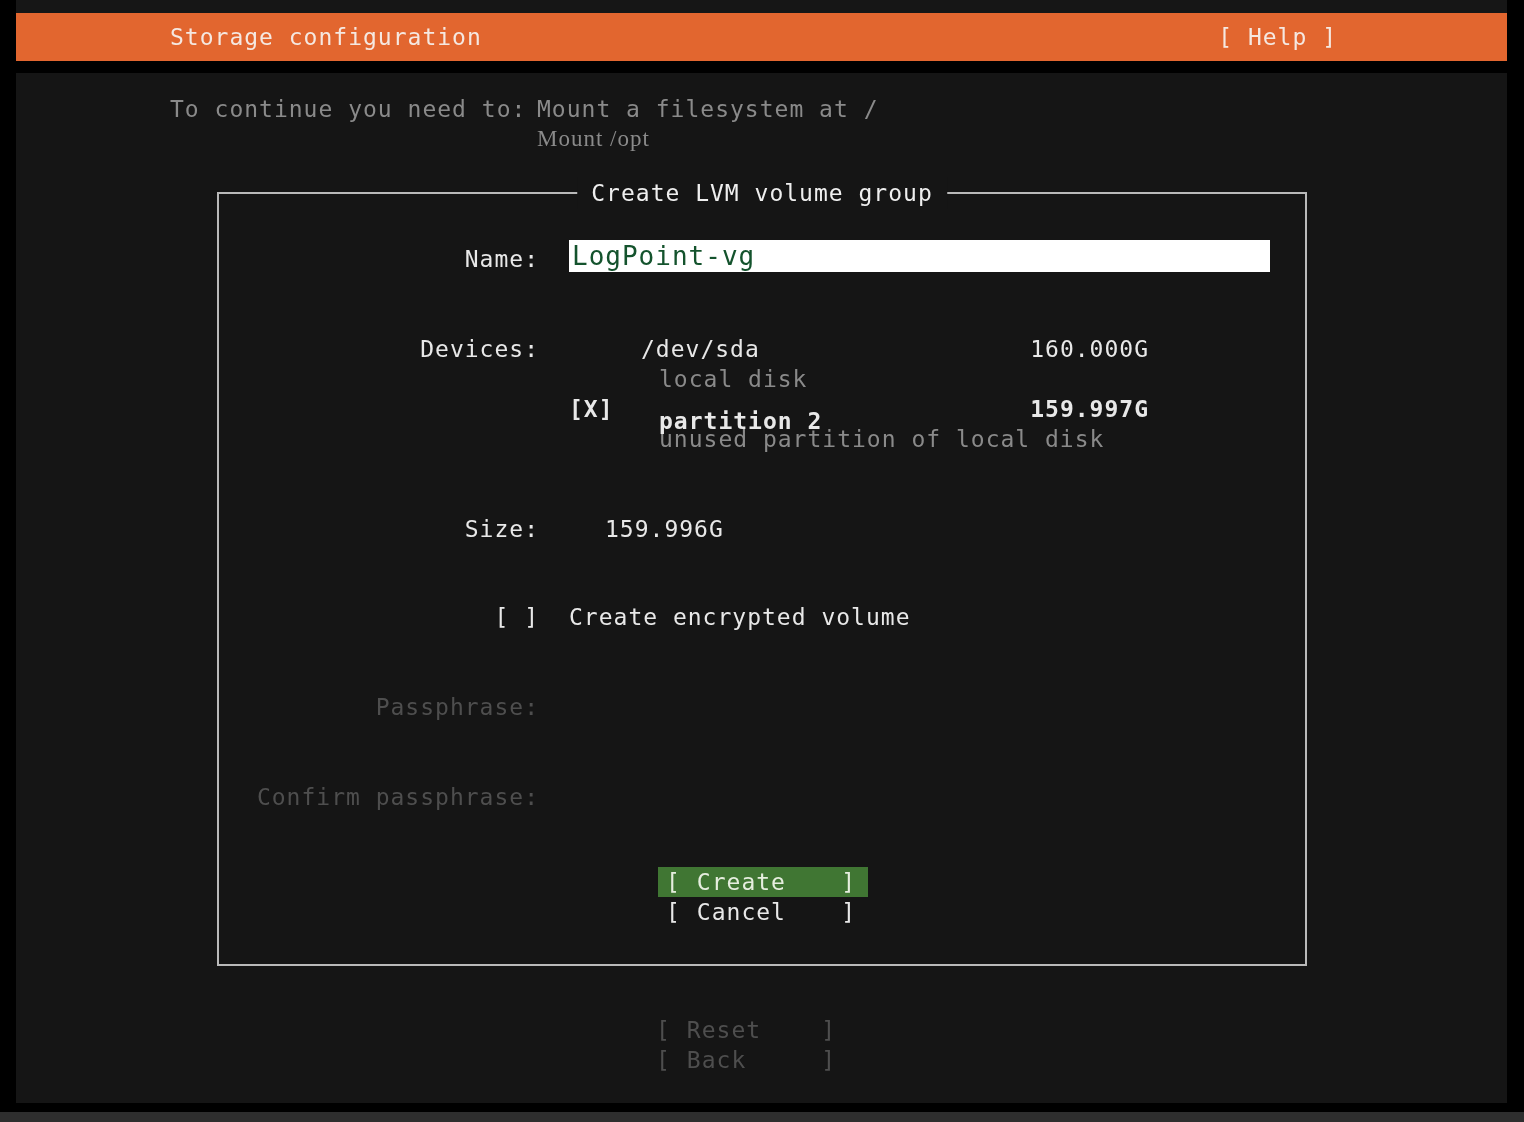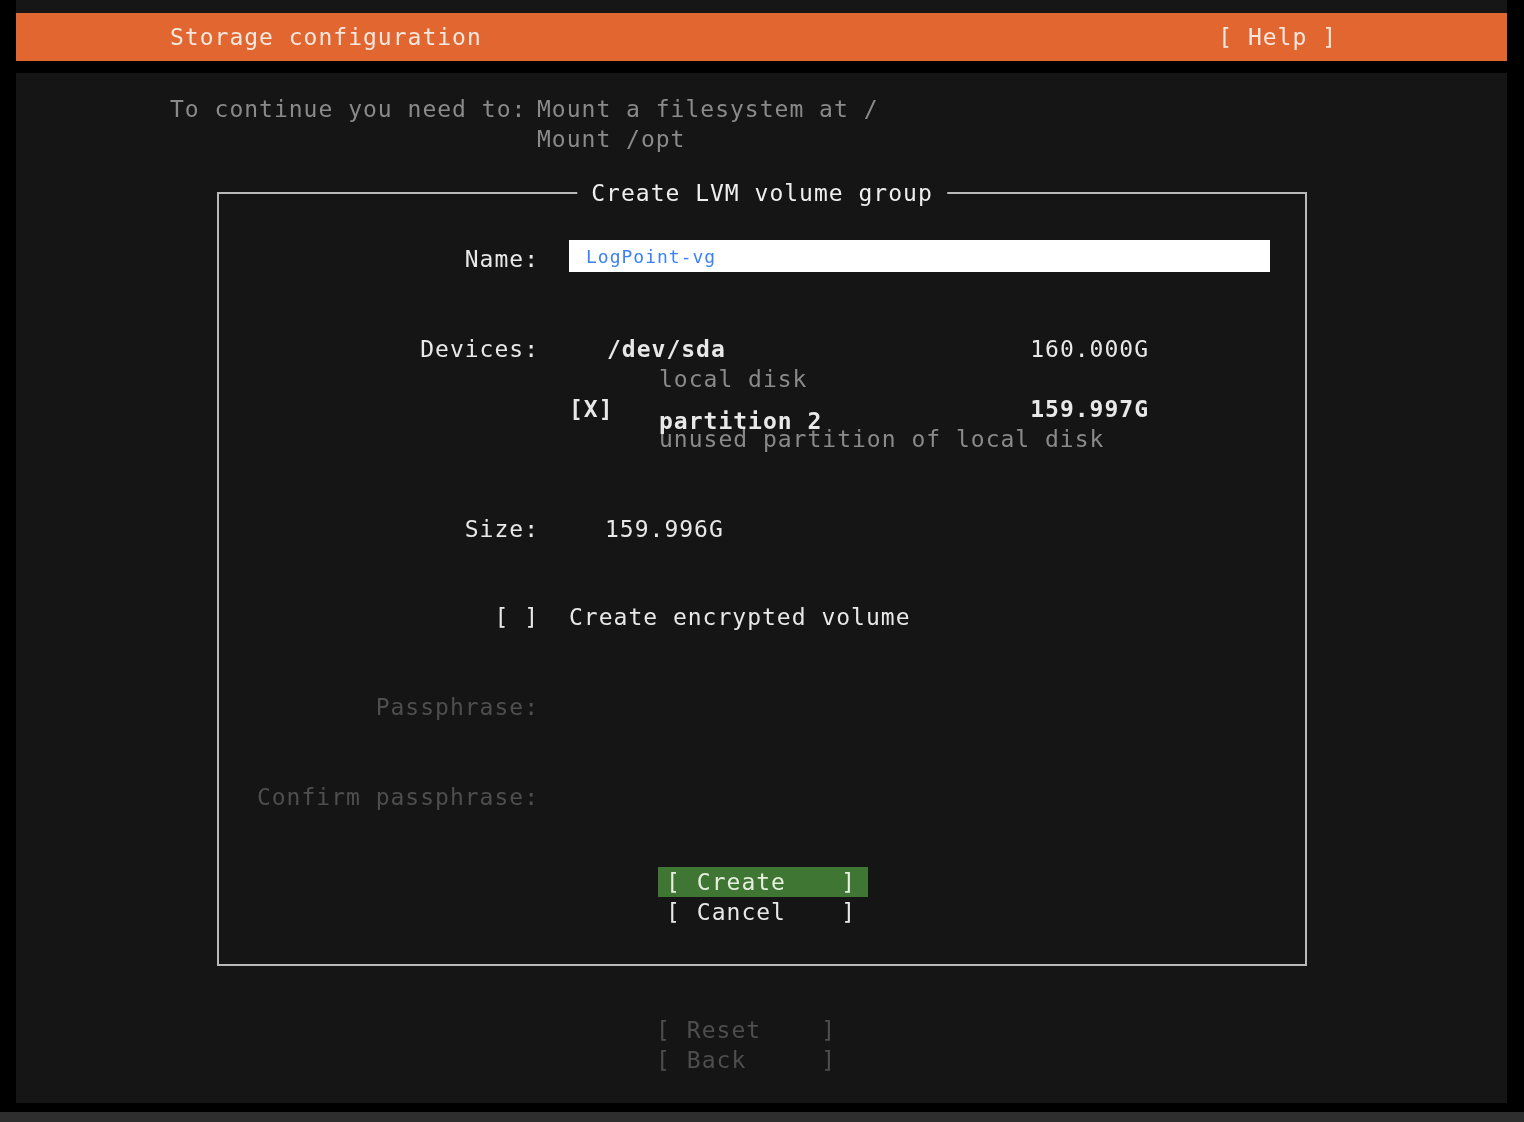--- a/index.html
+++ b/index.html
@@ -25,23 +25,23 @@
   }
   .dialog-title{
     position:absolute;left:50%;top:-17px;transform:translateX(-50%);
     background:#151515;padding:0 14px;height:32px;line-height:32px;
     color:#efefef;white-space:pre;
   }
   .name-input{
     position:absolute;left:350px;top:46px;width:701px;height:32px;
     background:#ffffff;border:none;outline:none;box-sizing:border-box;
     font-family:"DejaVu Sans Mono","Liberation Mono",monospace;
-    font-size:18px;letter-spacing:1px;color:#3b82f6;padding:0 0 0 17px;
+    font-size:26px;letter-spacing:1px;color:#14532d;padding:0 0 0 3px;
   }
-  .devname{left:388px;font-weight:bold;}
+  .devname{left:422px;}
   .devnote{left:440px;}
   .devsize{left:741px;width:189px;text-align:right;}
   .boldrow{font-weight:bold;}
   .val{left:350px;}
   .tbtn{
     position:absolute;display:flex;justify-content:space-between;align-items:center;
     height:30px;box-sizing:border-box;padding:0 12px 0 8px;line-height:30px;white-space:pre;
   }
   .tbtn .lft{display:flex;gap:16px;}
   .btn-create{left:439px;top:673px;width:210px;background:#407633;color:#e6eedf;}
@@ -59,21 +59,21 @@
 
   <div class="titlebar">
     <span>Storage configuration</span>
     <span>[ Help ]</span>
   </div>
 
   <div class="term">
 
     <div class="abs hint" style="left:521px;top:21px;">Mount a filesystem at /</div>
     <div class="abs hint" style="left:154px;top:21px;">To continue you need to:</div>
-    <div class="abs hint" style="left:521px;top:51px;">Mount /opt</div>
+    <div class="abs hint" style="left:521px;top:51px;font-family:Liberation Serif, serif;">Mount /opt</div>
 
     <div class="dialog">
 
       <div class="dialog-title">Create LVM volume group</div>
 
       <div class="abs rlabel" style="top:50px;">Name:</div>
       <input class="name-input" type="text" value="LogPoint-vg" style="">
 
       <div class="abs rlabel" style="top:140px;">Devices:</div>
 

